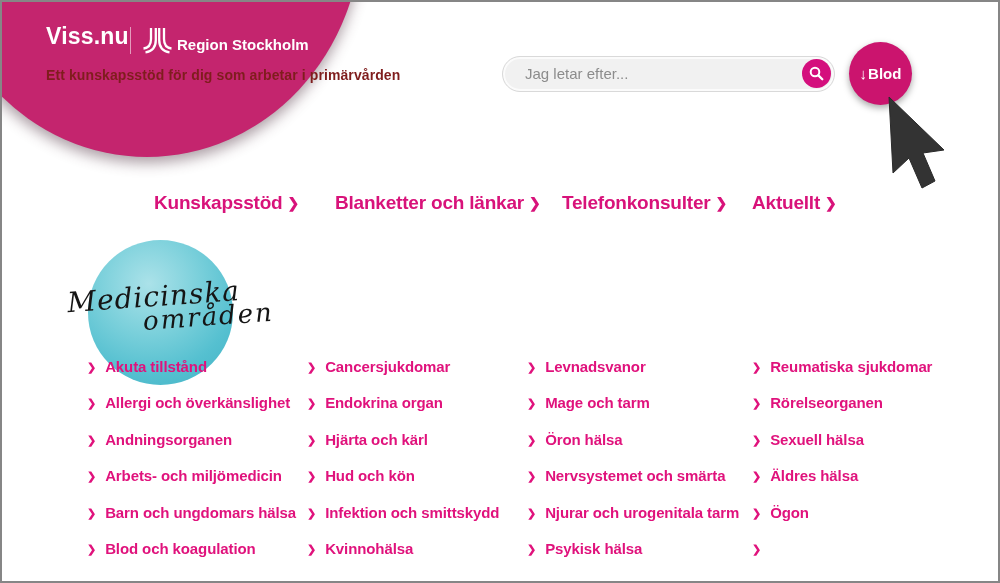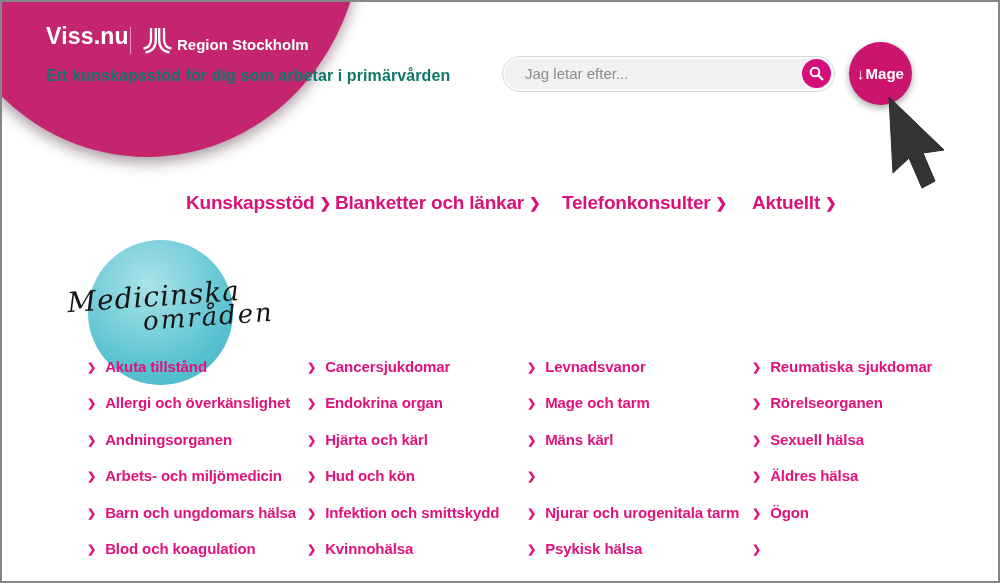--- a/index.html
+++ b/index.html
@@ -13,21 +13,21 @@
   
   .header-circle {
     position:absolute; left:-70px; top:-305px; width:430px; height:460px;
     border-radius:50%; background:#c4256e;
     box-shadow:0 6px 14px rgba(70,40,55,.45);
   }
   .site-name { position:absolute; left:44px; top:21px; color:#fff; font-size:23px; font-weight:bold; letter-spacing:.2px; z-index:3; }
   .brand-divider { position:absolute; left:128px; top:25px; width:1px; height:27px; background:rgba(255,255,255,.55); z-index:3; }
   .jl-logo { position:absolute; left:140px; top:25px; z-index:3; }
   .org-name { position:absolute; left:175px; top:34px; color:#fff; font-size:15px; font-weight:bold; z-index:3; }
-  .tagline { position:absolute; left:44px; top:65px; color:#0f766e; font-size:16px; font-weight:bold; letter-spacing:.1px; z-index:3; }
+  .tagline { position:absolute; left:44px; top:65px; color:#7f1d1d; font-size:14px; font-weight:bold; letter-spacing:.1px; z-index:3; }
 
   
   .search-bar {
     position:absolute; left:500px; top:54px; width:333px; height:36px;
     background:#f1f1f1; border:1px solid #d9d9d9; border-radius:18px;
     box-shadow:inset 0 0 0 2px #fbfbfb;
   }
   .search-placeholder { position:absolute; left:22px; top:0; line-height:34px; color:#8c8c8c; font-size:15px; }
   .search-button {
     position:absolute; right:3px; top:2px; width:29px; height:29px; border-radius:50%;
@@ -44,21 +44,21 @@
   }
   .meny-arrow { font-weight:normal; font-size:15px; margin-right:1px; }
   .cursor-svg { position:absolute; left:880px; top:92px; z-index:9; }
 
   
   .nav-link {
     position:absolute; top:190px; color:#d8127a; font-size:19px; font-weight:bold;
     text-decoration:none; white-space:nowrap; letter-spacing:-.2px; cursor:pointer;
   }
   .nav-link .chev { font-size:14px; margin-left:5px; position:relative; top:-1px; }
-  .nav-0 { left:184px; } .nav-1 { left:333px; } .nav-2 { left:560px; } .nav-3 { left:750px; }
+  .nav-0 { left:152px; } .nav-1 { left:333px; } .nav-2 { left:560px; } .nav-3 { left:750px; }
 
   
   .areas-circle {
     position:absolute; left:86px; top:238px; width:145px; height:145px; border-radius:50%;
     background:radial-gradient(circle at 42% 30%, #abe2e9 0%, #7bd0db 38%, #55c0d0 68%, #41b1c4 100%);
     z-index:0;
   }
   .areas-script {
     position:absolute; left:66px; top:280px; z-index:1; color:#151515;
     font-family:"DejaVu Serif", serif; font-style:italic;
@@ -105,21 +105,21 @@
         <svg width="17" height="17" viewBox="0 0 17 17">
           <circle cx="7" cy="7" r="4.3" stroke="#ffffff" stroke-width="2" fill="none"></circle>
           <line x1="10.4" y1="10.4" x2="14.3" y2="14.3" stroke="#ffffff" stroke-width="2.3" stroke-linecap="round"></line>
         </svg>
       </span>
     </button>
   </div>
 
   <button class="meny-button">
     <span class="meny-arrow">↓</span>
-    <span>Mage</span>
+    <span>Blod</span>
   </button>
 
   <svg class="cursor-svg" width="74" height="100" viewBox="0 0 74 100">
     <polygon points="7,3 11,79 27,64 40,94 53,87 41,59 62,56" fill="#333333" stroke="#2a2a2a" stroke-width="1" stroke-linejoin="round"></polygon>
   </svg>
 
   <a class="nav-link nav-0">
     <span>Kunskapsstöd</span><span class="chev">❯</span>
   </a>
   <a class="nav-link nav-1">
@@ -196,24 +196,25 @@
     <a class="area-link">
         <span class="chev">❯</span>
         <span>Levnadsvanor</span>
       </a>
     <a class="area-link">
         <span class="chev">❯</span>
         <span>Mage och tarm</span>
       </a>
     <a class="area-link">
         <span class="chev">❯</span>
-        <span>Mäns kärl</span>
-      </a>
-    <a class="area-link">
-        <span class="chev">❯</span>
+        <span>Öron hälsa</span>
+      </a>
+    <a class="area-link">
+        <span class="chev">❯</span>
+        <span>Nervsystemet och smärta</span>
       </a>
     <a class="area-link">
         <span class="chev">❯</span>
         <span>Njurar och urogenitala tarm</span>
       </a>
     <a class="area-link">
         <span class="chev">❯</span>
         <span>Psykisk hälsa</span>
       </a>
   </div>

